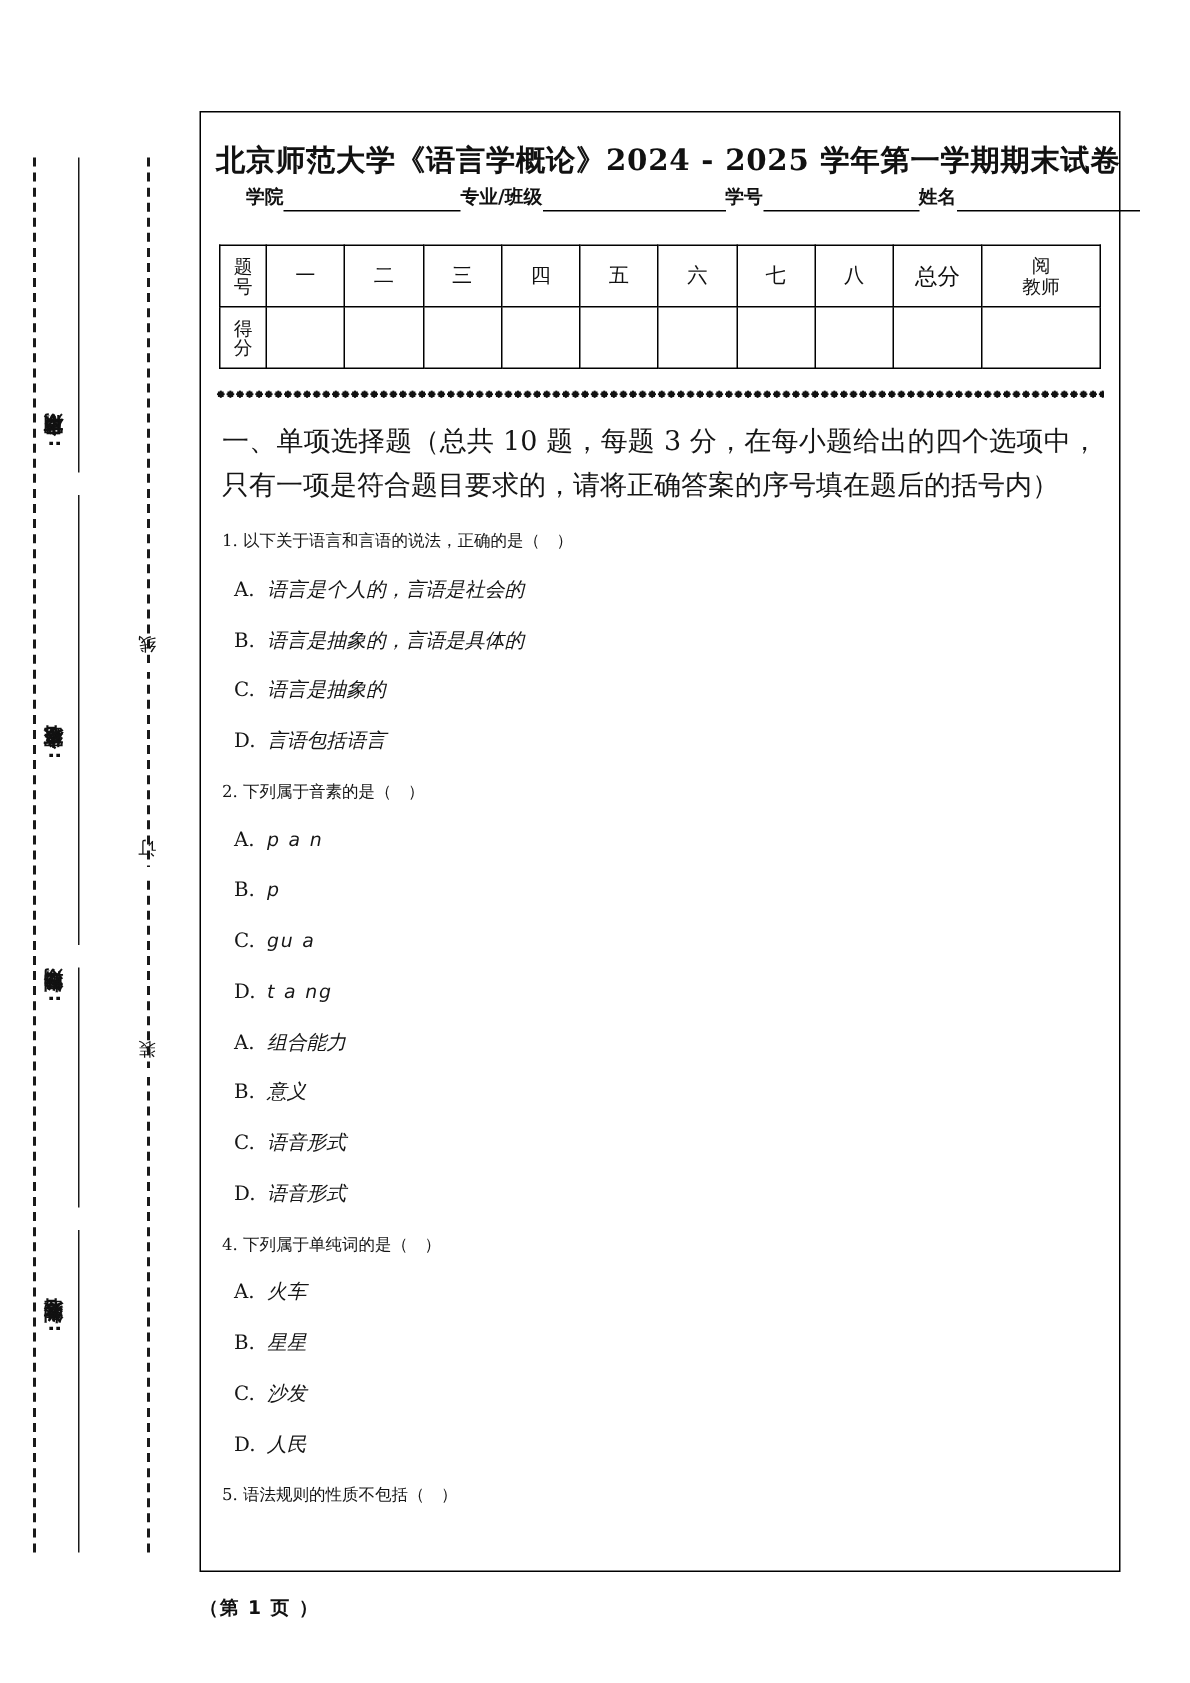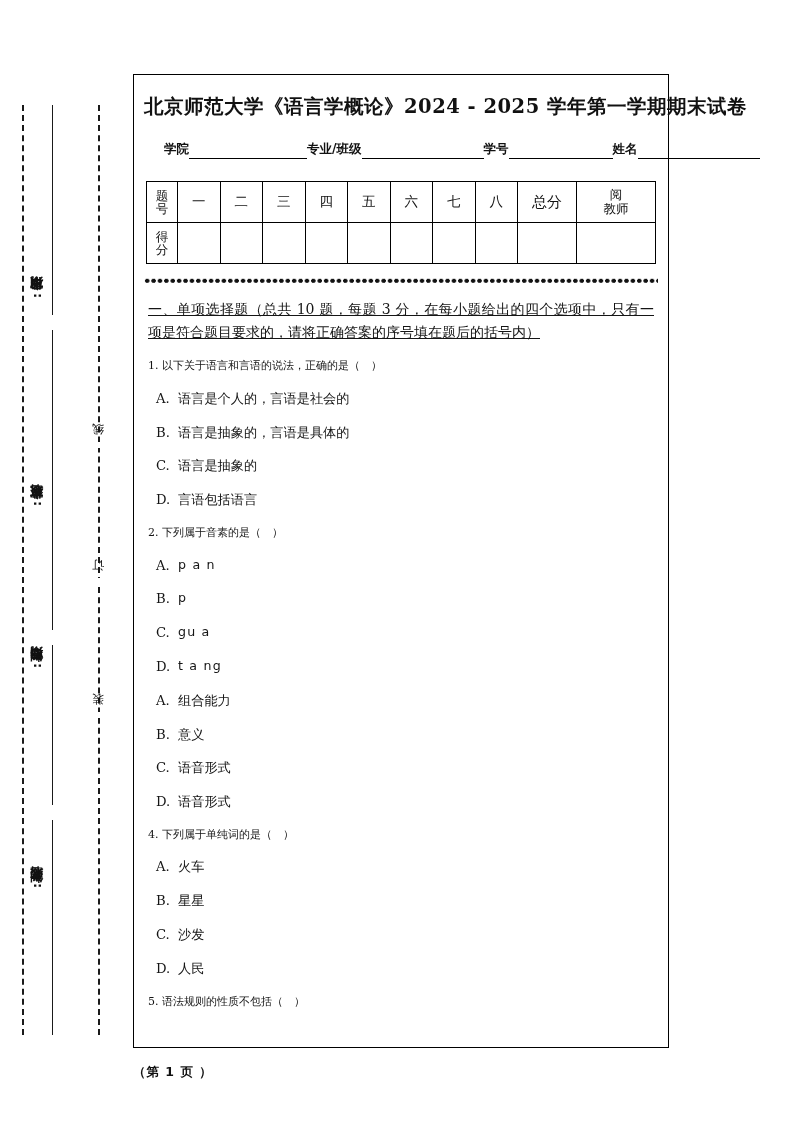--- a/index.html
+++ b/index.html
@@ -78,42 +78,42 @@
   }
   #binding-char-xian { top: 442px; }
   #binding-char-ding { top: 578px; }
   #binding-char-zhuang { top: 712px; }
 
   
   #exam-sheet {
     position: absolute;
     left: 133px;
     top: 74px;
-    width: 536px;
+    width: 614px;
     height: 974px;
     border: 1.6px solid #000000;
     box-sizing: border-box;
     padding: 0;
   }
 
   #exam-title {
     text-align: center;
     font-size: 19.5px;
     font-weight: bold;
     font-family: "DejaVu Serif", "Liberation Serif", serif;
     letter-spacing: 0.5px;
     margin: 18px 10px 0 10px;
     white-space: nowrap;
   }
 
   
   #identity-line {
     display: flex;
     align-items: flex-end;
-    margin: 21px 22px 0 30px;
+    margin: 3px 22px 0 30px;
     font-size: 12.5px;
     font-weight: bold;
     font-family: "DejaVu Serif", "Liberation Serif", serif;
   }
   .id-field { display: flex; align-items: flex-end; }
   .id-label { white-space: nowrap; padding-bottom: 1px; }
   .id-blank {
     border-bottom: 1.3px solid #000;
     height: 15px;
   }
@@ -163,40 +163,39 @@
     background-position: 0 center;
   }
 
   
   #paper-body {
     margin: 14px 14px 0 14px;
     font-family: "DejaVu Serif", "Liberation Serif", serif;
     color: #151515;
   }
   .section-intro {
-    font-size: 14px;
+    font-size: 18px;
     line-height: 1.62;
     text-align: justify;
     margin: 0 0 10px 0;
-    text-decoration: underline;
   }
   .question-stem {
     font-size: 11px;
     line-height: 1.5;
     margin: 15px 0 0 0;
   }
   .option-row {
     font-size: 13.2px;
     line-height: 1.5;
     margin: 14px 0 0 8px;
     display: flex;
     gap: 9px;
   }
   .option-letter { width: 13px; flex: none; }
-  .option-text { flex: 1; }
+  .option-text { flex: 1; font-style: italic; }
   .option-text.phonetic {
     font-family: "DejaVu Sans", "Liberation Sans", sans-serif;
     font-size: 12.6px;
     letter-spacing: 1.2px;
   }
 
   
   #page-footer {
     position: absolute;
     left: 133px;

